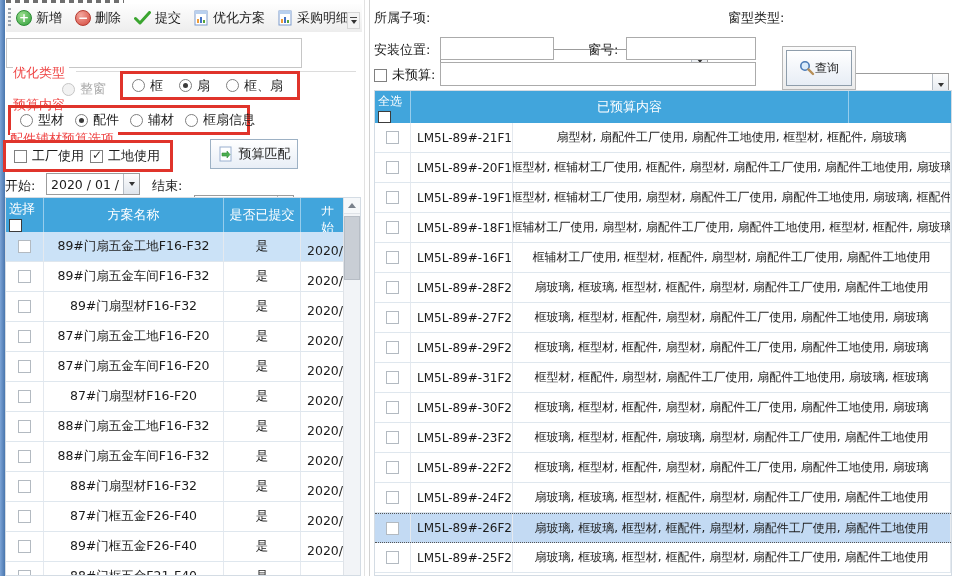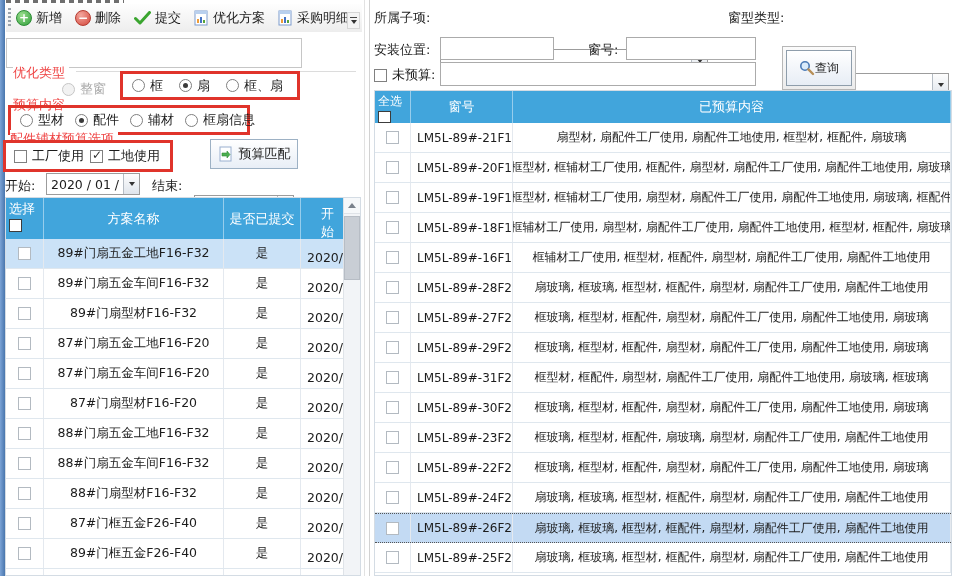--- a/index.html
+++ b/index.html
@@ -57,31 +57,31 @@
     background:linear-gradient(#fdfdfd,#dfe5ec);display:flex;align-items:center;justify-content:center;flex:none;}
 
   
   .tinput{border:1px solid #ababab;background:#fff;}
 
   
   .grid{overflow:hidden;background:#fff;border:1px solid #d4dce4;}
   .ghead{display:flex;background:var(--header_blue,#41a5dc);color:#fff;}
   .ghead .hc{display:flex;flex-direction:column;justify-content:center;align-items:center;
     border-right:1px solid rgba(255,255,255,.45);overflow:hidden;font-size:13px;}
-  .ghead .hc.sel{align-items:flex-start;justify-content:flex-start;padding:2px 0 0 3px;gap:1px;}
+  .ghead .hc.sel{align-items:flex-start;justify-content:flex-end;padding:2px 0 0 3px;gap:1px;}
   .hcb{width:13px;height:13px;background:#fff;border:1px solid #3c3c3c;}
   .grow{display:flex;border-bottom:1px solid #dfe7ee;background:#fff;}
   .grow.selected{background:var(--selected_row,#cbe2f7);}
   .grow .c{display:flex;align-items:center;justify-content:center;overflow:hidden;
     border-right:1px solid #e4e9ef;font-size:12.5px;white-space:nowrap;}
   .grow .c.left{justify-content:flex-start;padding-left:6px;}
 
   
   .ltable{left:5px;top:197px;width:356px;height:379px;}
-  .ltable .ghead{height:41px;}
+  .ltable .ghead{height:34px;}
   .ltable .grow{height:30px;}
   .lc0{width:38px;} .lc1{width:180px;} .lc2{width:77px;} .lc3{width:44px;margin-top:8px;}
   .lc3.hstart{align-items:flex-start;padding-left:20px;}
   .vscroll{position:absolute;right:0;top:0;width:17px;height:100%;background:#f2f4f7;border-left:1px solid #dfe3e8;}
   .vscroll .up{height:16px;background:#f6f8fa;border-bottom:1px solid #dfe3e8;display:flex;align-items:center;justify-content:center;}
   .tri-up{width:0;height:0;border-left:4px solid transparent;border-right:4px solid transparent;border-bottom:5px solid #7a828c;}
   .vscroll .thumb{margin-top:2px;height:64px;background:#c9ced5;border:1px solid #b7bdc5;}
 
   
   .split1{left:364px;top:0;width:1px;height:576px;background:#e2e2e2;}
@@ -394,23 +394,20 @@
       <span>查询</span>
     </div>
   </div>
 
   <div class="abs grid rtable">
     <div class="ghead">
       <div class="hc rc0 sel">
         <span style="font-size:12px;">全选</span>
         <span class="hcb"></span>
       </div>
-      <div class="hc rc1">
-        <span>窗号</span>
-      </div>
       <div class="hc rc2">
         <span>已预算内容</span>
       </div>
     </div>
     <div>
 
     <div class="grow">
         <div class="c rc0">
           <span class="checkbox" style="border-color:#b3bac1;"></span>
         </div>

